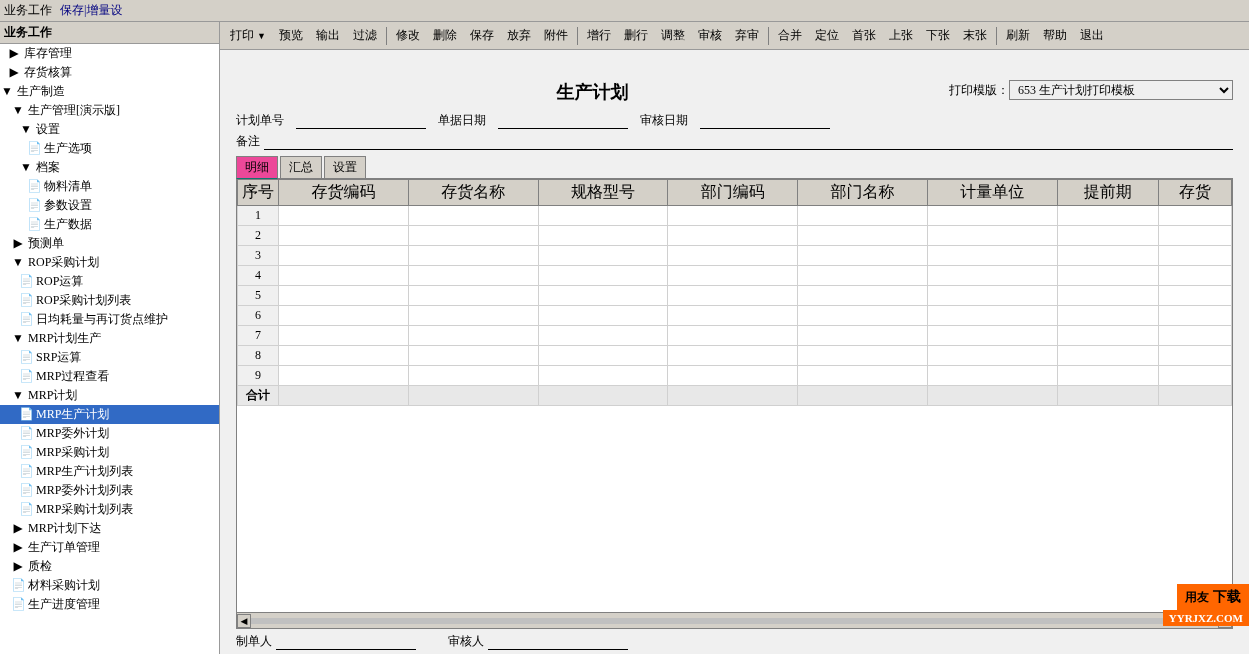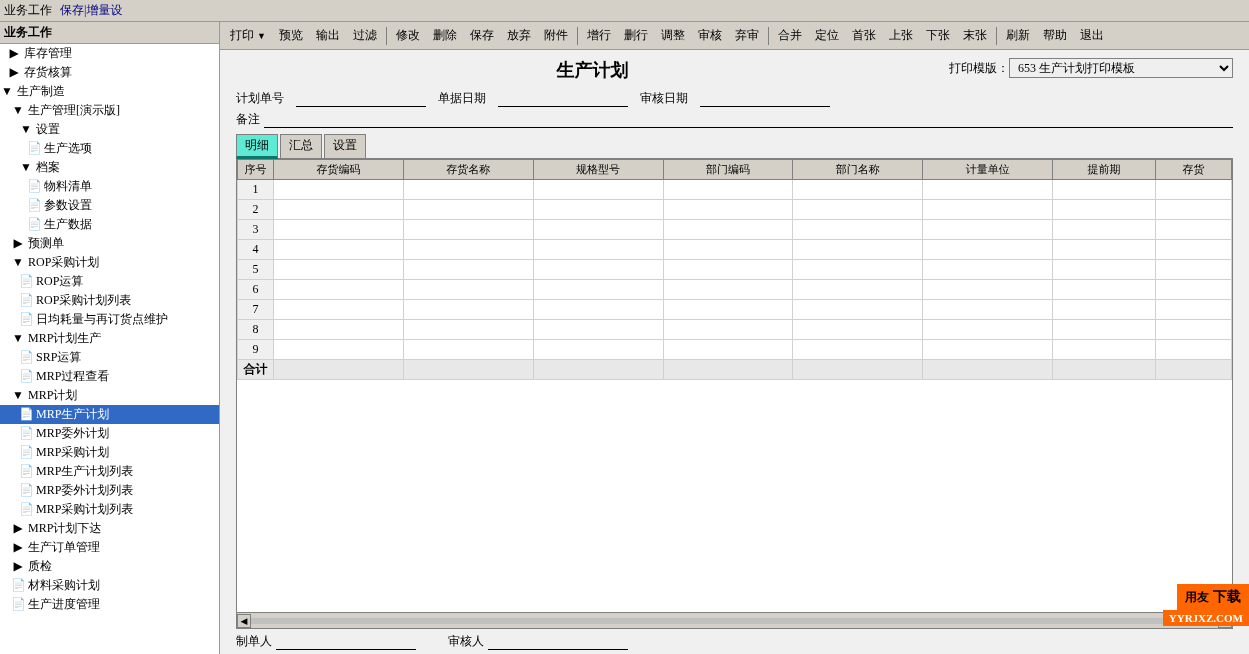--- a/index.html
+++ b/index.html
@@ -22,23 +22,23 @@
 
     
     .toolbar { height: 28px; background: #d4d0c8; border-bottom: 1px solid #999; display: flex; align-items: center; padding: 2px 4px; gap: 1px; flex-shrink: 0; }
     .toolbar-btn { padding: 2px 5px; background: #d4d0c8; border: 1px solid transparent; cursor: pointer; font-size: 12px; white-space: nowrap; }
     .toolbar-sep { width: 1px; height: 18px; background: #808080; margin: 0 2px; }
     .toolbar-btn-arrow { font-size: 9px; }
 
     
     .form-area { flex: 1; background: #f0f0f0; padding: 0; overflow: hidden; display: flex; flex-direction: column; }
     .tab { padding: 2px 8px; border: 1px solid #808080; border-bottom: none; background: #d4d0c8; cursor: pointer; font-size: 12px; margin-right: 2px; }
-    .tab.active { background: #5eead4; border-bottom: 3px solid #0f766e; z-index: 1; margin-bottom: -1px; }
+    .tab.active { background: #ec4899; border-bottom: 1px solid #0f766e; z-index: 1; margin-bottom: -1px; }
     .data-table { width: 100%; border-collapse: collapse; }
-    .data-table th { background: #d4d0c8; border: 1px solid #808080; padding: 2px 4px; font-size: 11px; font-weight: normal; text-align: center; white-space: nowrap; }
+    .data-table th { background: #d4d0c8; border: 1px solid #808080; padding: 2px 4px; font-size: 16px; font-weight: normal; text-align: center; white-space: nowrap; }
     .data-table td { border: 1px solid #d0d0d0; padding: 1px 4px; font-size: 12px; height: 20px; }
   </style>
 </head>
 <body>
 
 <div class="top-bar">
   <span>业务工作</span>
   <span style="margin-left:8px; color:#000080; font-size:12px;">保存|增量设</span>
 </div>
 
@@ -236,21 +236,21 @@
       <button class="toolbar-btn">末张</button>
       <div class="toolbar-sep"></div>
       <button class="toolbar-btn">刷新</button>
       <button class="toolbar-btn">帮助</button>
       <button class="toolbar-btn">退出</button>
     </div>
 
     <div class="form-area">
 
       <div style="background:#f0f0f0; padding:8px 16px 2px;">
-        <div style="display:flex; align-items:flex-start;">
+        <div style="display:flex; align-items:flex-start;margin-top:22px;">
           <div style="flex:1; text-align:center;">
             <span style="font-size:18px; font-weight:bold;">生产计划</span>
           </div>
           <div style="display:flex; align-items:center; white-space:nowrap;">
             <span>打印模版：</span>
             <select style="width:224px; font-size:12px; padding:1px 4px; border:1px solid #808080;">
               <option>653 生产计划打印模板</option>
             </select>
           </div>
         </div>

